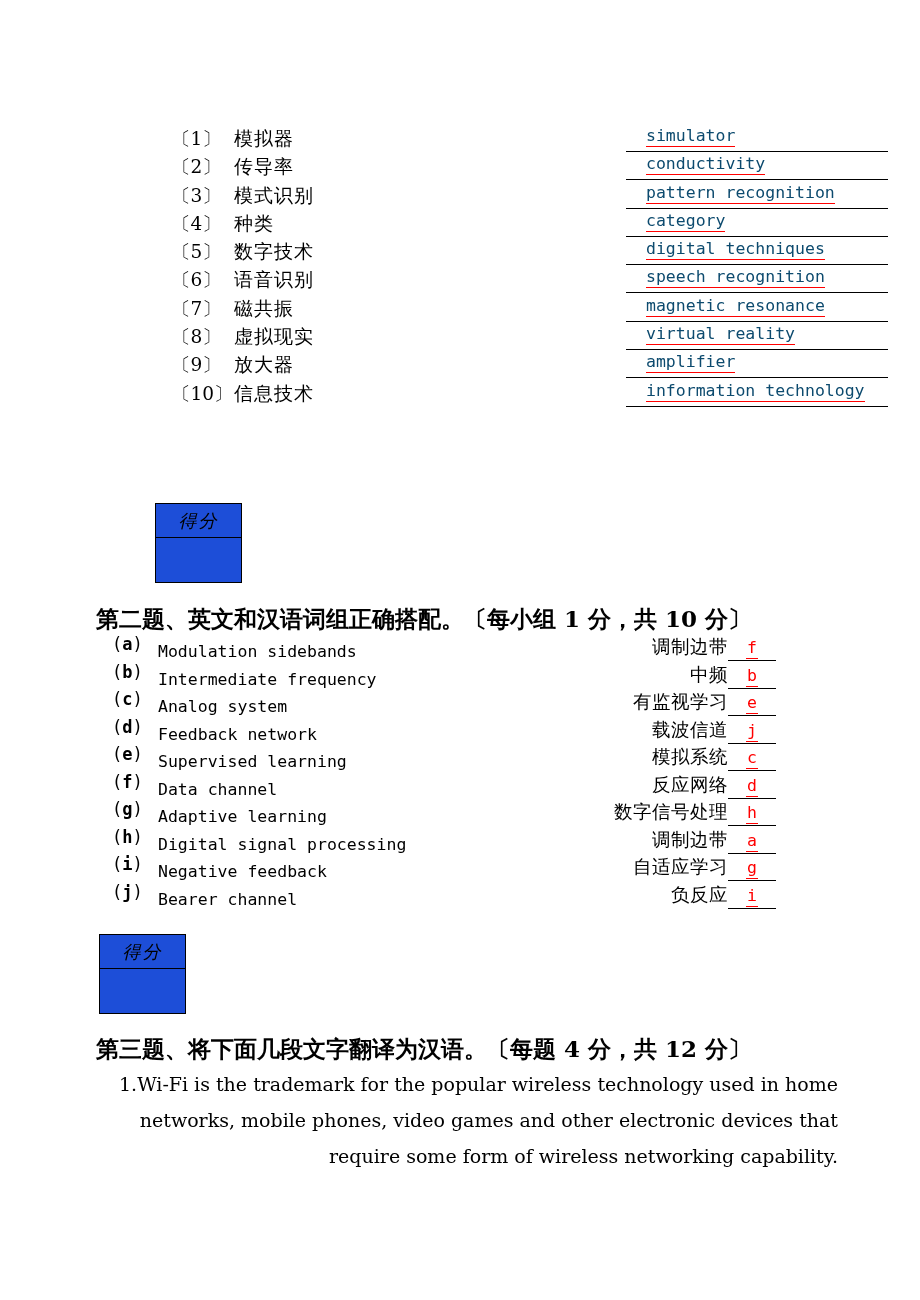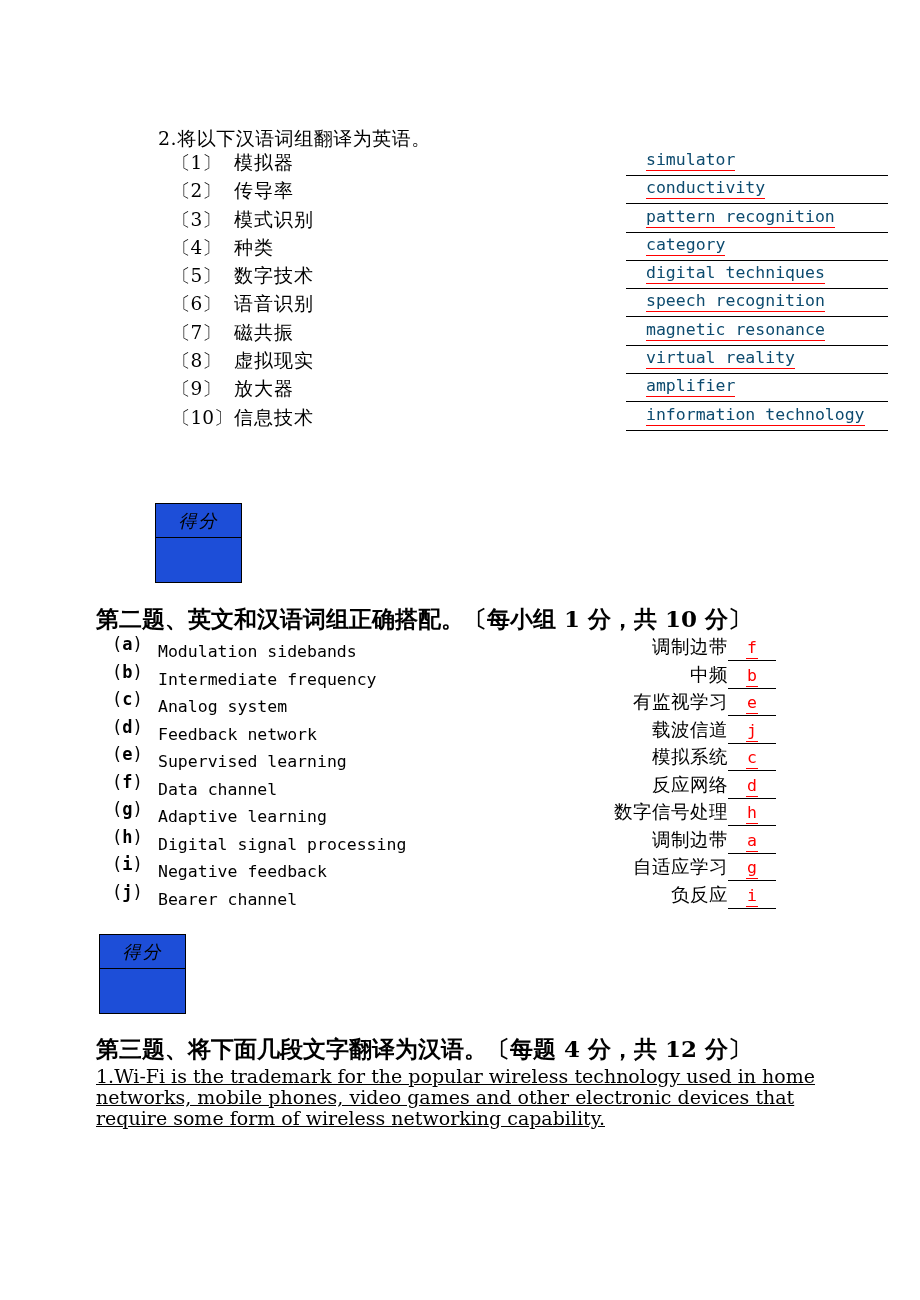--- a/index.html
+++ b/index.html
@@ -166,33 +166,31 @@
     padding: 0 1px 1px 1px;
   }
 
   
   .para {
     position: absolute;
     left: 96px;
     top: 1066px;
     width: 742px;
     font-size: 19px;
-    line-height: 21px;
-    text-align: left;
-    letter-spacing: 0px;
-    text-decoration: underline;
+    line-height: 36px;
+    text-align: right;
+    letter-spacing: 0px;
   }
 </style>
 </head>
 <body>
 
 <div class="page">
 
   <div class="sec1">
-    <div class="sec1-title">2.将以下汉语词组翻译为英语。</div>
     <div id="sec1-list">
         <div class="tr-row">
           <span class="tr-num">〔1〕</span>
           <span class="tr-cn">模拟器</span>
           <span class="tr-blank"><span class="tr-ans">simulator</span></span>
         </div>
         <div class="tr-row">
           <span class="tr-num">〔2〕</span>
           <span class="tr-cn">传导率</span>
           <span class="tr-blank"><span class="tr-ans">conductivity</span></span>

